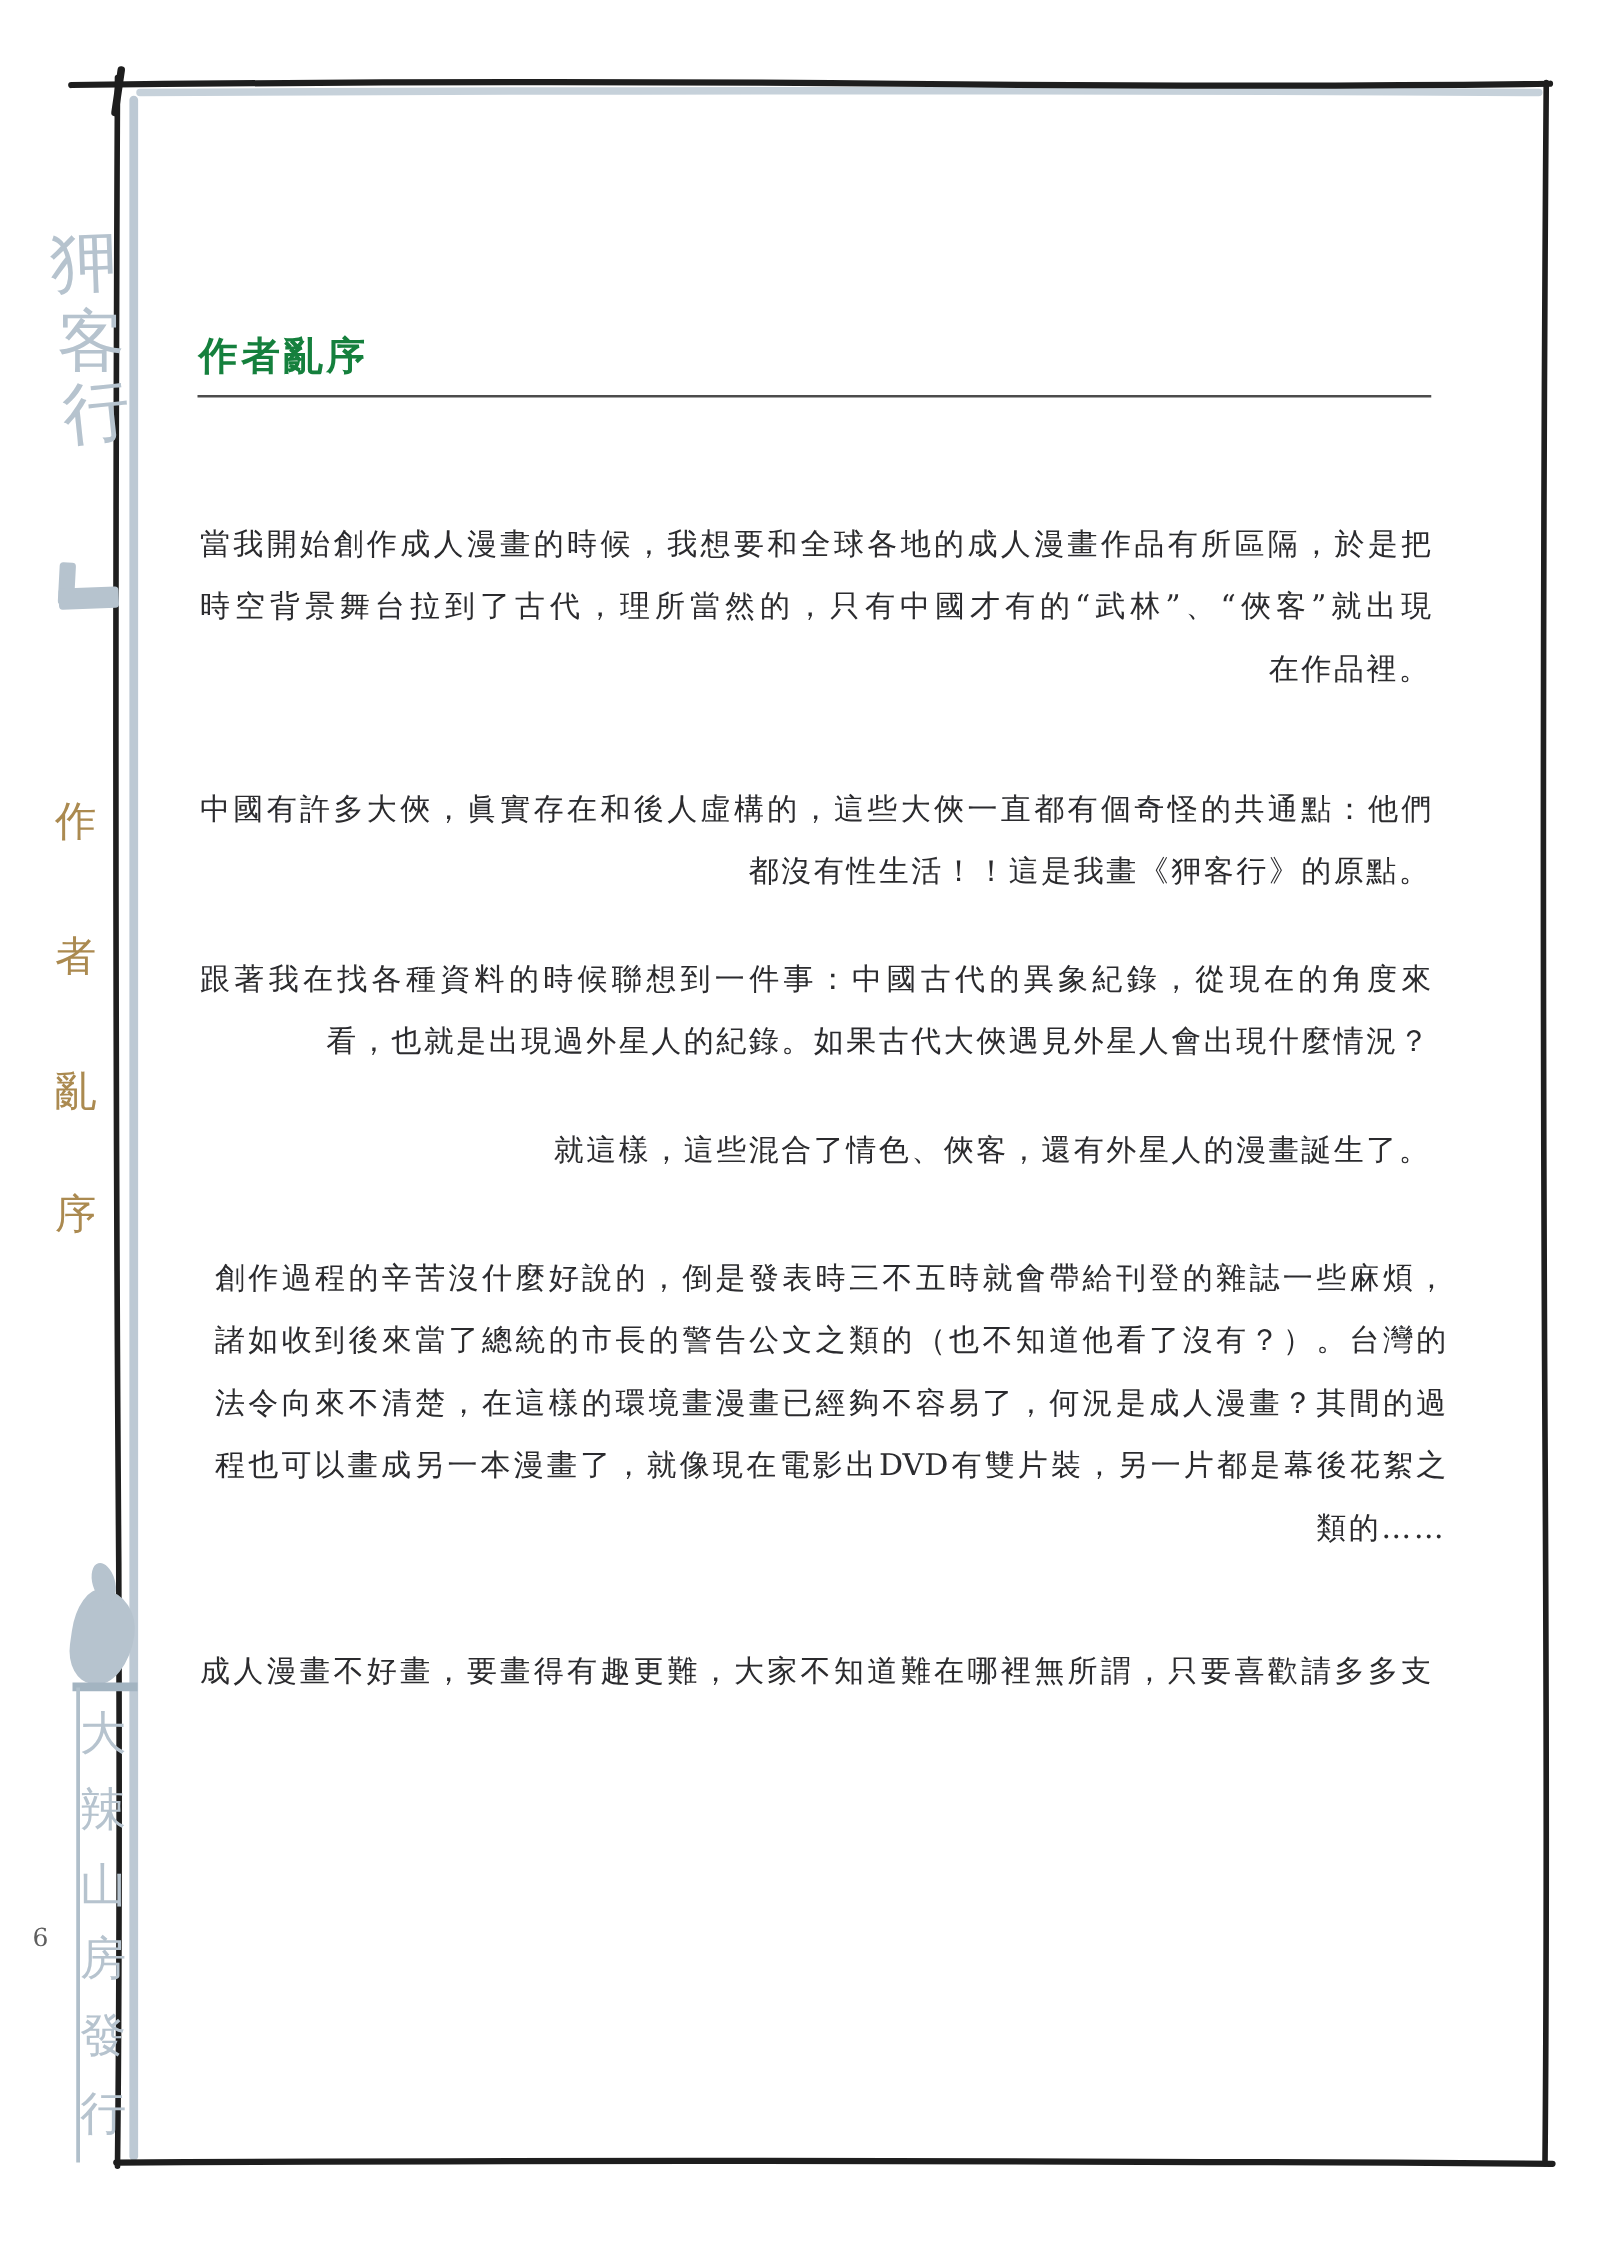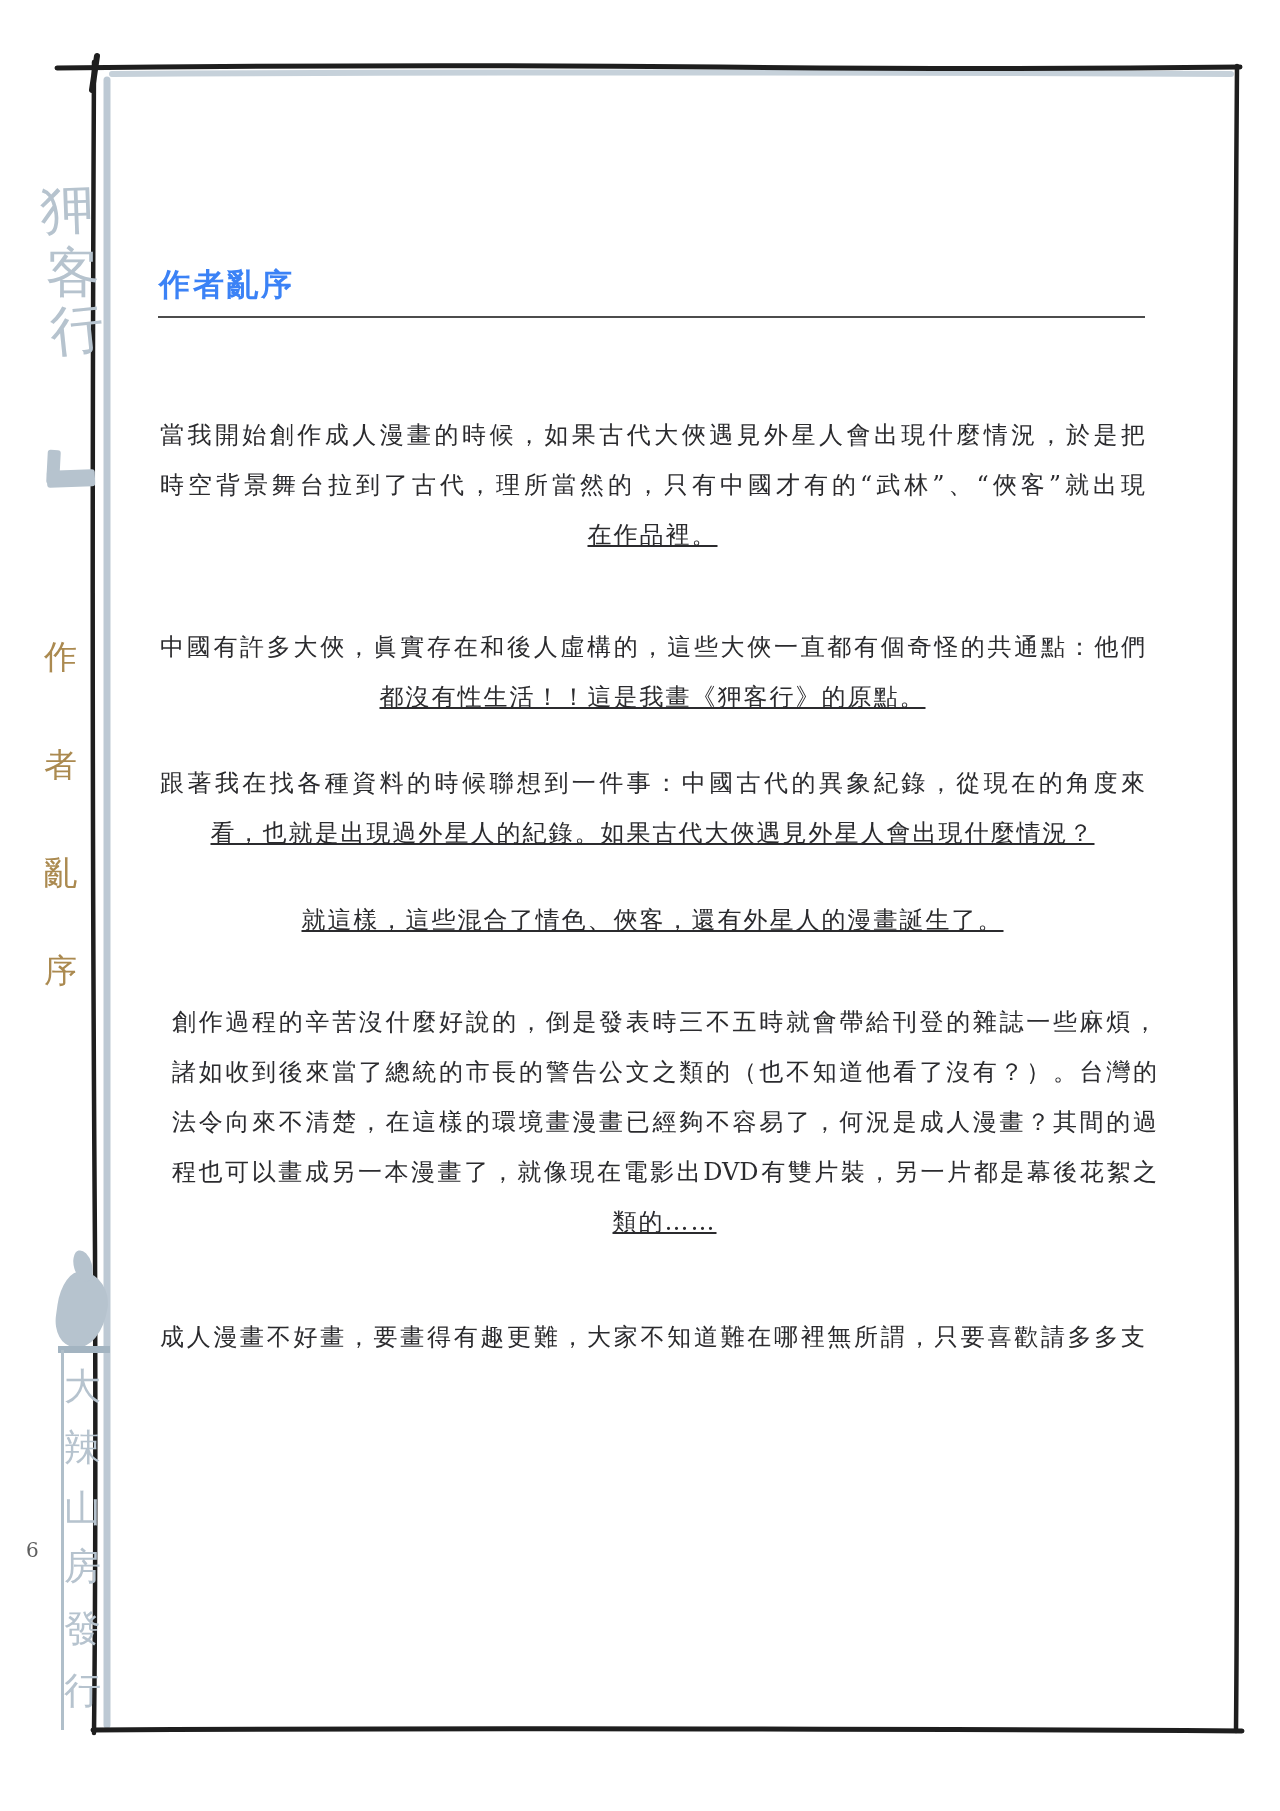--- a/index.html
+++ b/index.html
@@ -5,34 +5,34 @@
   html,body{margin:0;padding:0;}
   body{
     width:1280px;height:1811px;position:relative;overflow:hidden;
     background:#ffffff;
     font-family:"DejaVu Serif","Liberation Serif",serif;
   }
   .abs{position:absolute;}
   
   .page-title{
     position:absolute;left:159px;top:264px;width:400px;height:44px;
-    font-size:31px;font-weight:700;letter-spacing:3px;color:#3b82f6;
+    font-size:31px;font-weight:700;letter-spacing:3px;color:#15803d;
   }
   .title-rule{
     position:absolute;left:158px;top:316px;width:987px;height:2px;
     background:#4c4c4c;
   }
   .para{position:absolute;left:160px;width:985px;}
   .bline{
     height:50px;line-height:50px;font-size:24px;color:#2b2b2e;
     text-align:justify;text-align-last:justify;text-justify:inter-ideograph;
     overflow:hidden;white-space:nowrap;
   }
   .bline.last{
-    text-align:center;text-align-last:auto;letter-spacing:2px;text-decoration:underline;
+    text-align:right;text-align-last:auto;letter-spacing:2px;
   }
   
   .vchar{position:absolute;line-height:1;}
   .series-char{font-size:54px;color:#b6c3ce;}
   .gold-char{font-size:33px;color:#ab8a50;}
   .pub-char{font-size:37px;color:#b6c3ce;}
   .ink-bar{position:absolute;background:#b6c3ce;border-radius:3px;}
   .blob{
     position:absolute;left:57px;top:1272px;width:50px;height:76px;
     background:#b6c3ce;border-radius:40% 60% 55% 45% / 50% 45% 60% 40%;
@@ -90,21 +90,21 @@
 <div class="vchar pub-char" style="left:64px;top:1548px;">房</div>
 <div class="vchar pub-char" style="left:64px;top:1610px;">發</div>
 <div class="vchar pub-char" style="left:64px;top:1672px;">行</div>
 
 <div class="page-number">6</div>
 
 <div class="page-title">作者亂序</div>
 <div class="title-rule"></div>
 
 <div class="para" style="top:410px;">
-  <div class="bline">當我開始創作成人漫畫的時候，如果古代大俠遇見外星人會出現什麼情況，於是把</div>
+  <div class="bline">當我開始創作成人漫畫的時候，我想要和全球各地的成人漫畫作品有所區隔，於是把</div>
   <div class="bline">時空背景舞台拉到了古代，理所當然的，只有中國才有的“武林”、“俠客”就出現</div>
   <div class="bline last">在作品裡。</div>
 </div>
 
 <div class="para" style="top:622px;">
   <div class="bline">中國有許多大俠，眞實存在和後人虛構的，這些大俠一直都有個奇怪的共通點：他們</div>
   <div class="bline last">都沒有性生活！！這是我畫《狎客行》的原點。</div>
 </div>
 
 <div class="para" style="top:758px;">

